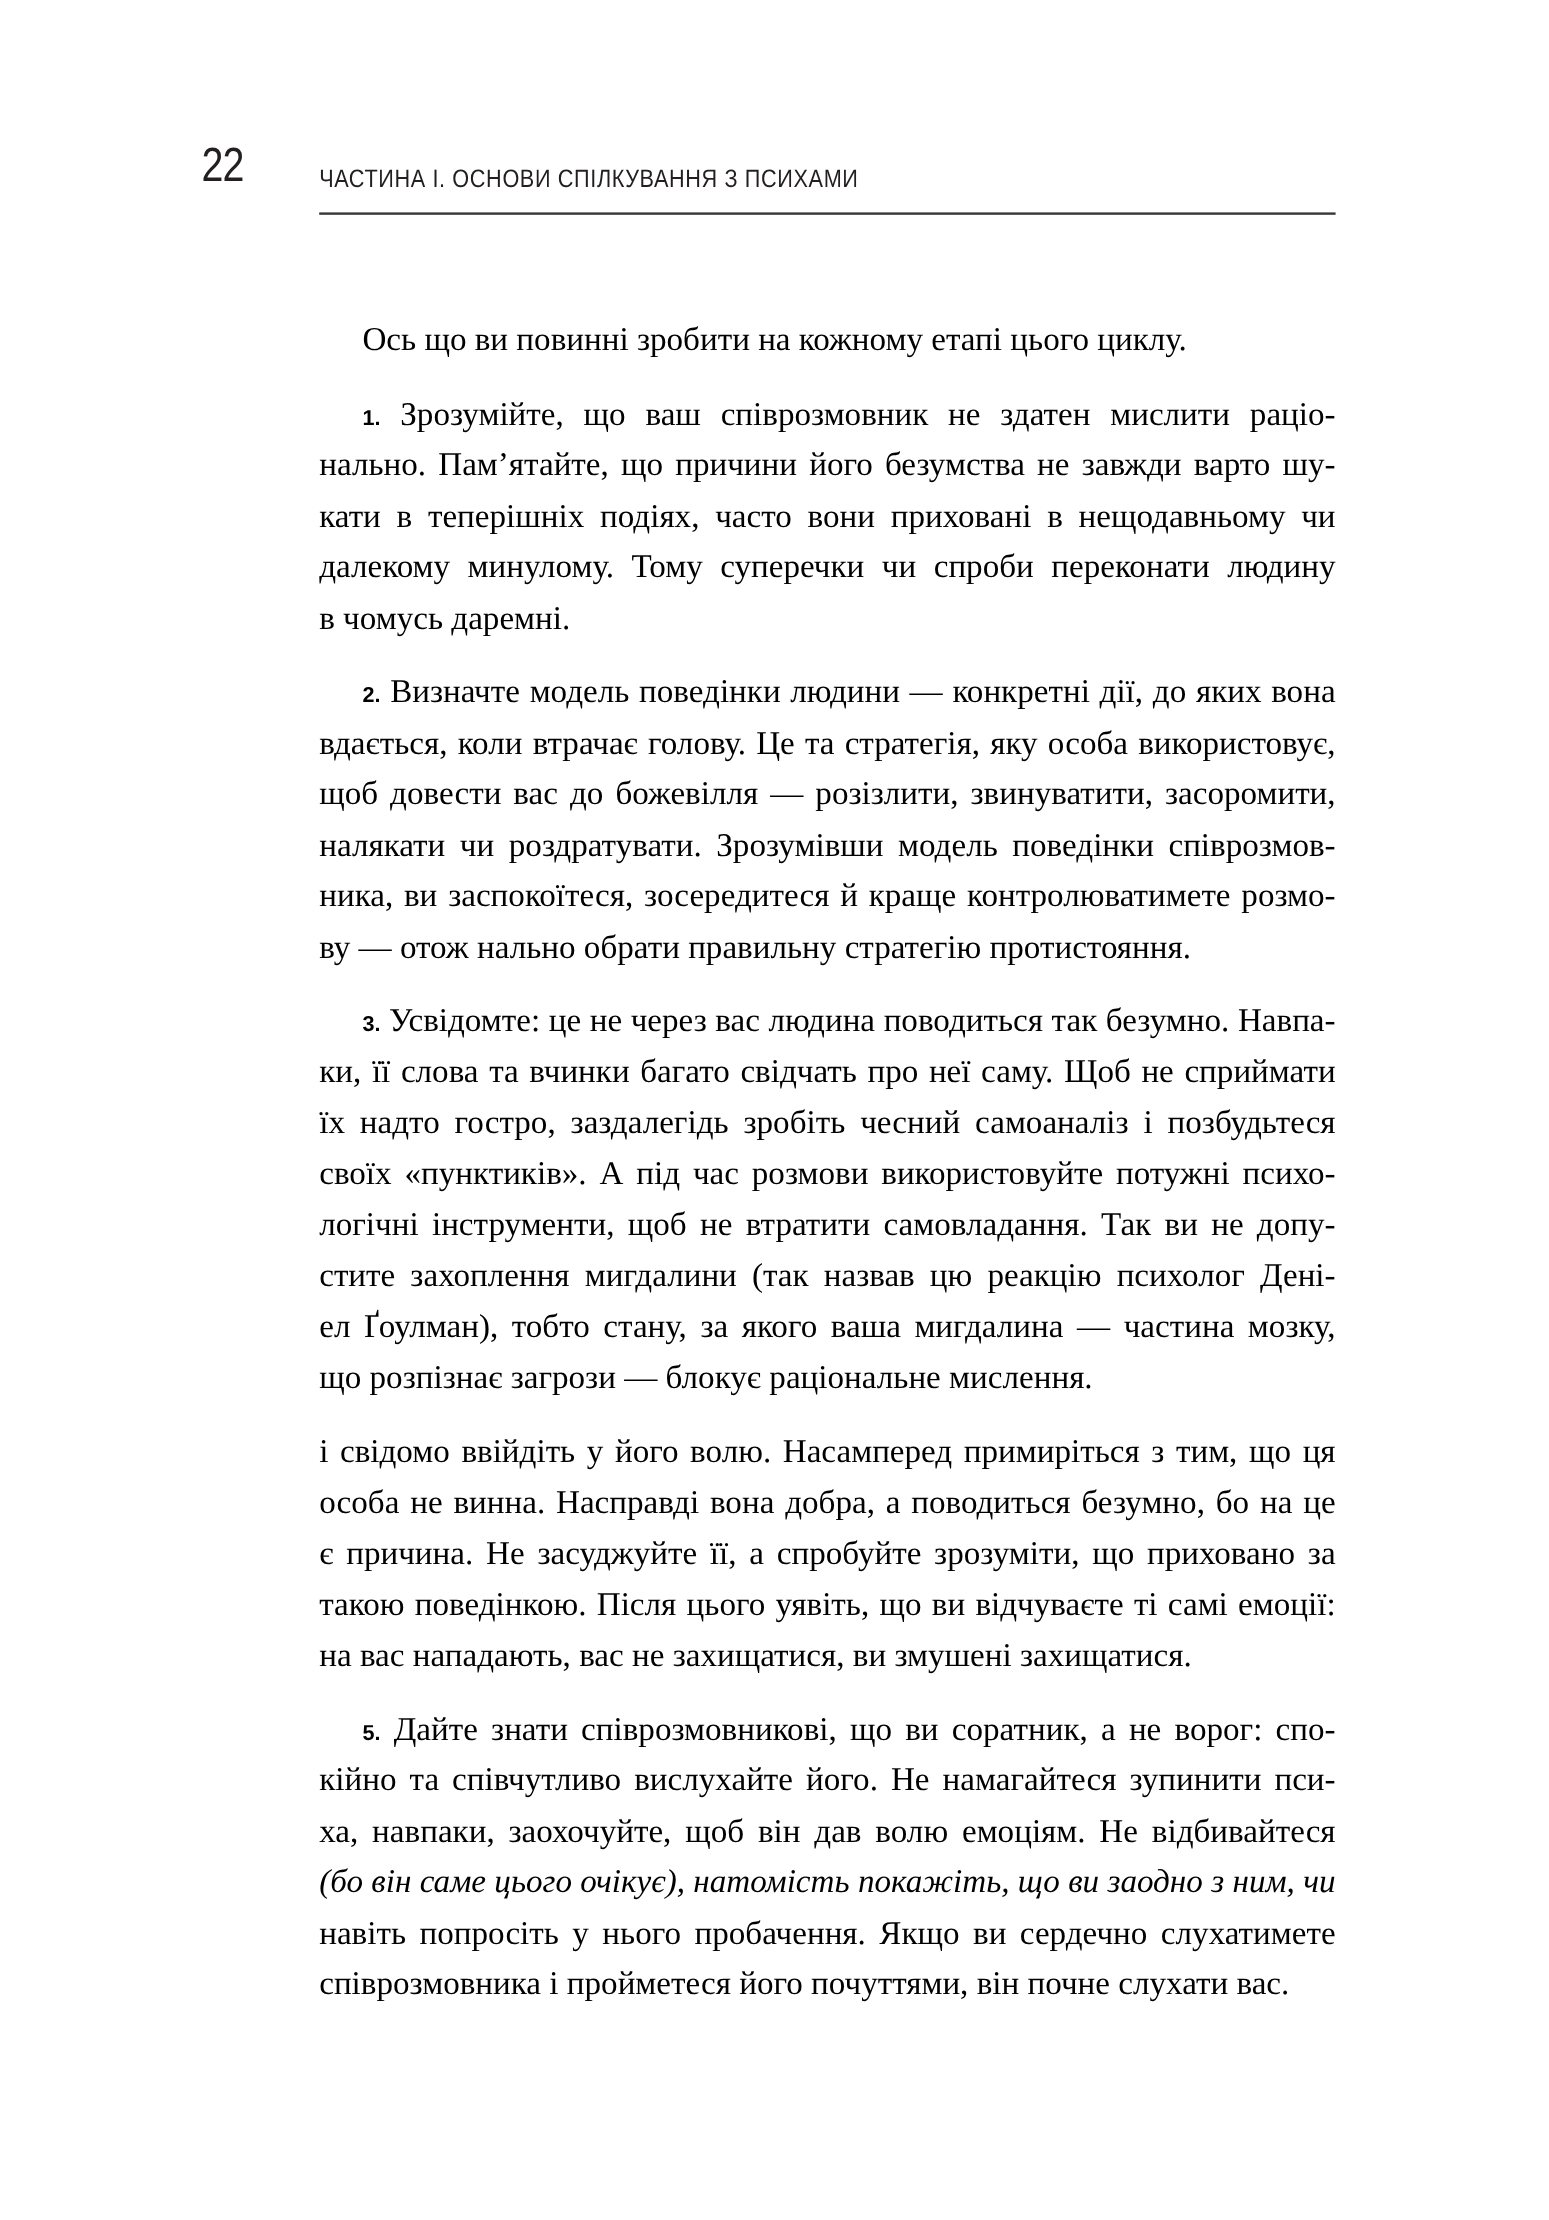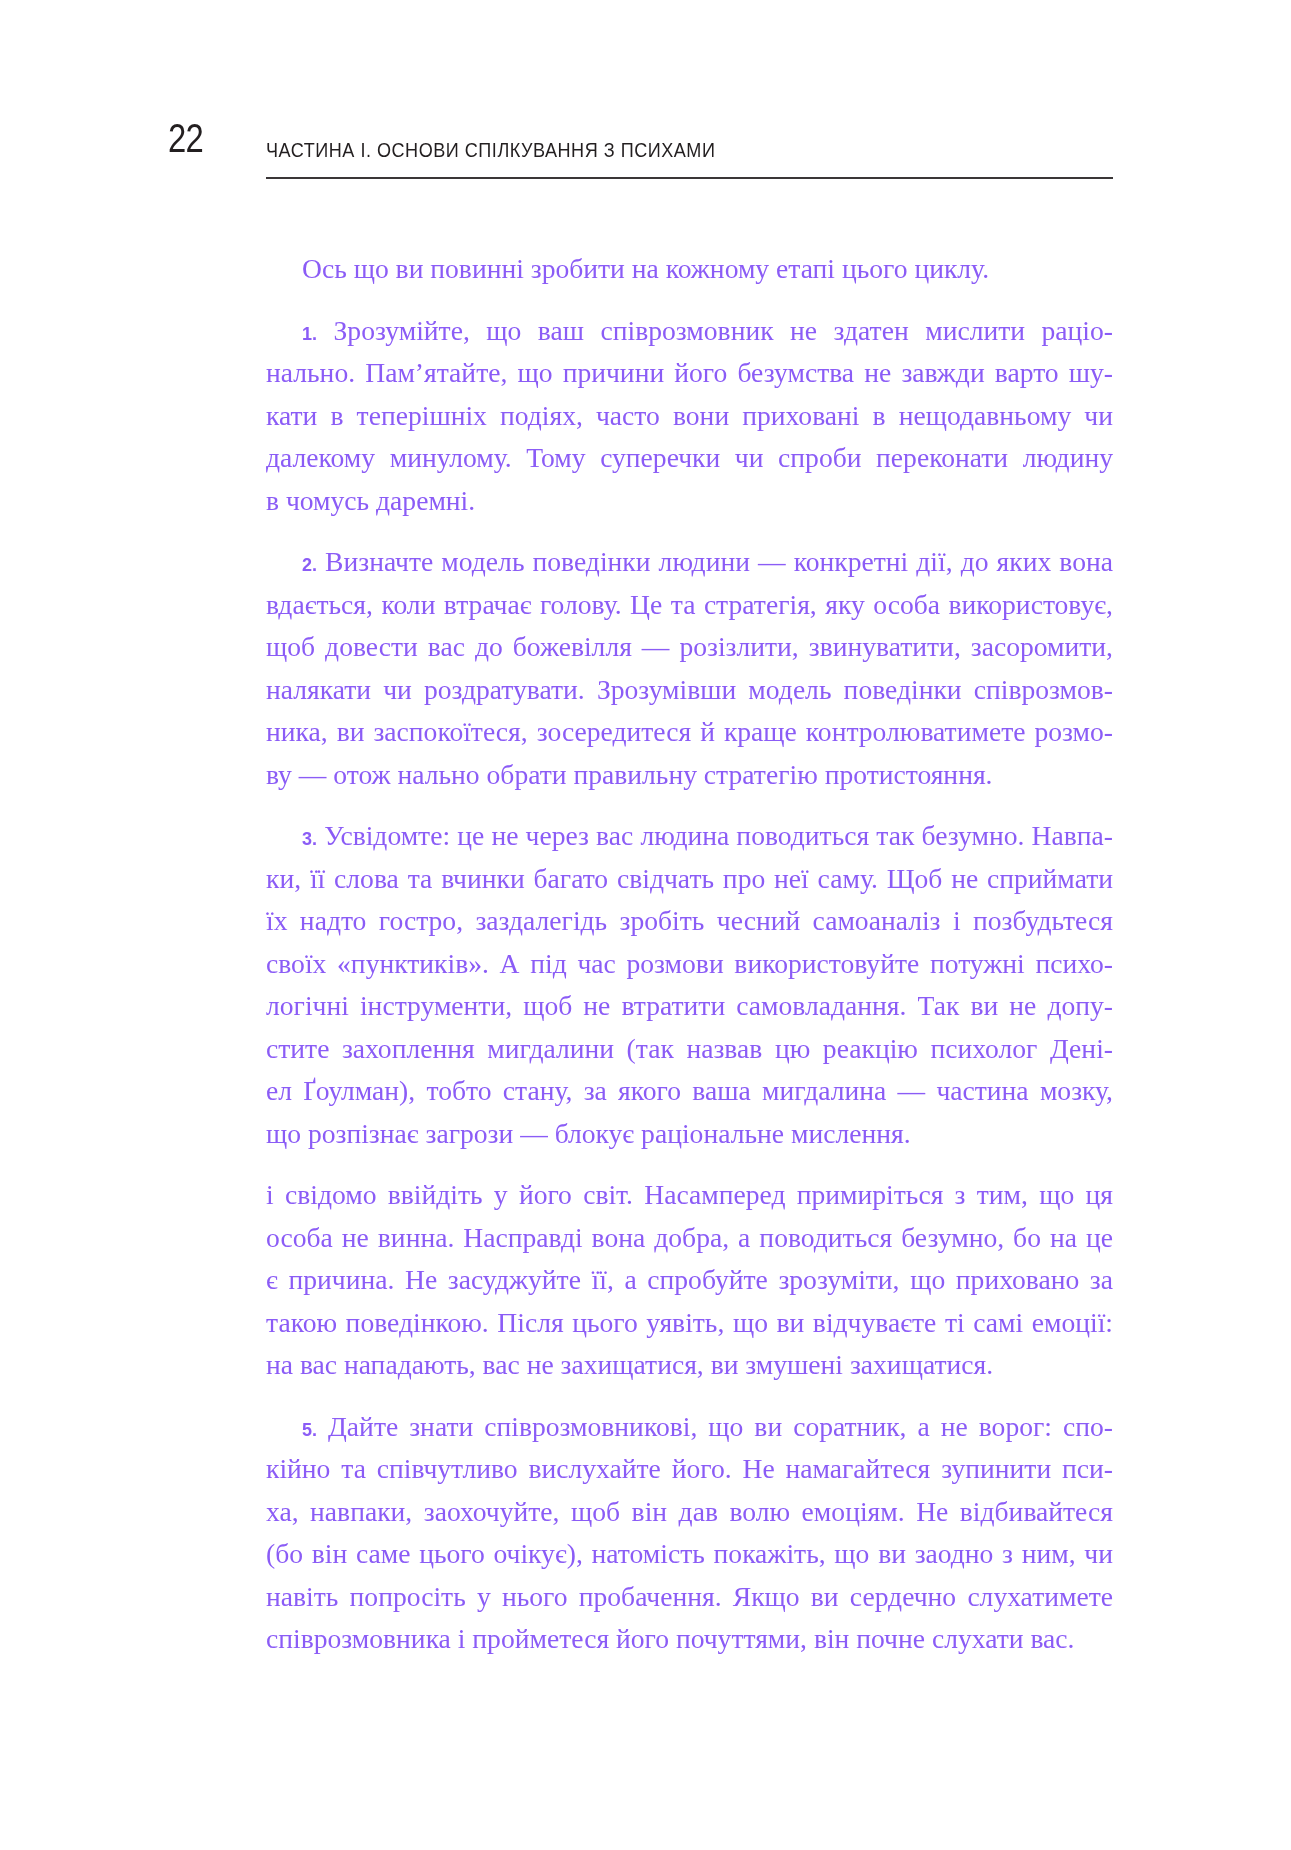--- a/index.html
+++ b/index.html
@@ -44,25 +44,25 @@
     position: absolute;
     left: 266px;
     top: 177px;
     width: 847px;
     height: 2px;
     background: #3a3637;
   }
   .body-text {
     position: absolute;
     left: 266px;
-    top: 248px;
+    top: 262px;
     width: 847px;
     font-family: "Liberation Serif", serif;
     font-size: 27.6px;
-    color: #8b5cf6;
+    color: #000000;
   }
   .intro {
     margin: 0 0 19px 0;
     padding-left: 36px;
     line-height: 42.5px;
   }
   .para {
     margin: 0 0 19px 0;
   }
   .line {
@@ -120,28 +120,28 @@
         <span class="line first"><span class="line-inner" style="word-spacing: 0px;"><span class="num">3.</span> <span>Усвідомте: це не через вас людина поводиться так безумно. Навпа-</span></span></span>
         <span class="line"><span class="line-inner" style="word-spacing: 0px;"><span>ки, її слова та вчинки багато свідчать про неї саму. Щоб не сприймати</span></span></span>
         <span class="line"><span class="line-inner" style="word-spacing: 0px; margin-top: 20px;"><span>їх надто гостро, заздалегідь зробіть чесний самоаналіз і позбудьтеся</span></span></span>
         <span class="line"><span class="line-inner" style="word-spacing: 0px;"><span>своїх «пунктиків». А під час розмови використовуйте потужні психо-</span></span></span>
         <span class="line"><span class="line-inner" style="word-spacing: 0px;"><span>логічні інструменти, щоб не втратити самовладання. Так ви не допу-</span></span></span>
         <span class="line"><span class="line-inner" style="word-spacing: 0px;"><span>стите захоплення мигдалини (так назвав цю реакцію психолог Дені-</span></span></span>
         <span class="line"><span class="line-inner" style="word-spacing: 0px;"><span>ел Ґоулман), тобто стану, за якого ваша мигдалина — частина мозку,</span></span></span>
         <span class="line last"><span class="line-inner"><span>що розпізнає загрози — блокує раціональне мислення.</span></span></span>
       </div>
       <div class="para">
-        <span class="line"><span class="line-inner" style="word-spacing: 0px;"><span>і свідомо ввійдіть у його світ. Насамперед примиріться з тим, що ця</span></span></span>
+        <span class="line"><span class="line-inner" style="word-spacing: 0px;"><span>і свідомо ввійдіть у його волю. Насамперед примиріться з тим, що ця</span></span></span>
         <span class="line"><span class="line-inner" style="word-spacing: 0px;"><span>особа не винна. Насправді вона добра, а поводиться безумно, бо на це</span></span></span>
         <span class="line"><span class="line-inner" style="word-spacing: 0px;"><span>є причина. Не засуджуйте її, а спробуйте зрозуміти, що приховано за</span></span></span>
         <span class="line"><span class="line-inner" style="word-spacing: 0px; margin-top: 40px;"><span>такою поведінкою. Після цього уявіть, що ви відчуваєте ті самі емоції:</span></span></span>
         <span class="line last"><span class="line-inner"><span>на вас нападають, вас не захищатися, ви змушені захищатися.</span></span></span>
       </div>
       <div class="para">
         <span class="line first"><span class="line-inner" style="word-spacing: -0.0015625px;"><span class="num">5.</span> <span>Дайте знати співрозмовникові, що ви соратник, а не ворог: спо-</span></span></span>
         <span class="line"><span class="line-inner" style="word-spacing: 0px;"><span>кійно та співчутливо вислухайте його. Не намагайтеся зупинити пси-</span></span></span>
         <span class="line"><span class="line-inner" style="word-spacing: 0px;"><span>ха, навпаки, заохочуйте, щоб він дав волю емоціям. Не відбивайтеся</span></span></span>
-        <span class="line"><span class="line-inner" style="word-spacing: 0px;"><span>(бо він саме цього очікує), натомість покажіть, що ви заодно з ним, чи</span></span></span>
+        <span class="line"><span class="line-inner" style="word-spacing: 0px; font-style: italic;"><span>(бо він саме цього очікує), натомість покажіть, що ви заодно з ним, чи</span></span></span>
         <span class="line"><span class="line-inner" style="word-spacing: 0px;"><span>навіть попросіть у нього пробачення. Якщо ви сердечно слухатимете</span></span></span>
         <span class="line last"><span class="line-inner"><span>співрозмовника і пройметеся його почуттями, він почне слухати вас.</span></span></span>
       </div>
     </div>
 </div>
 
 </body></html>

